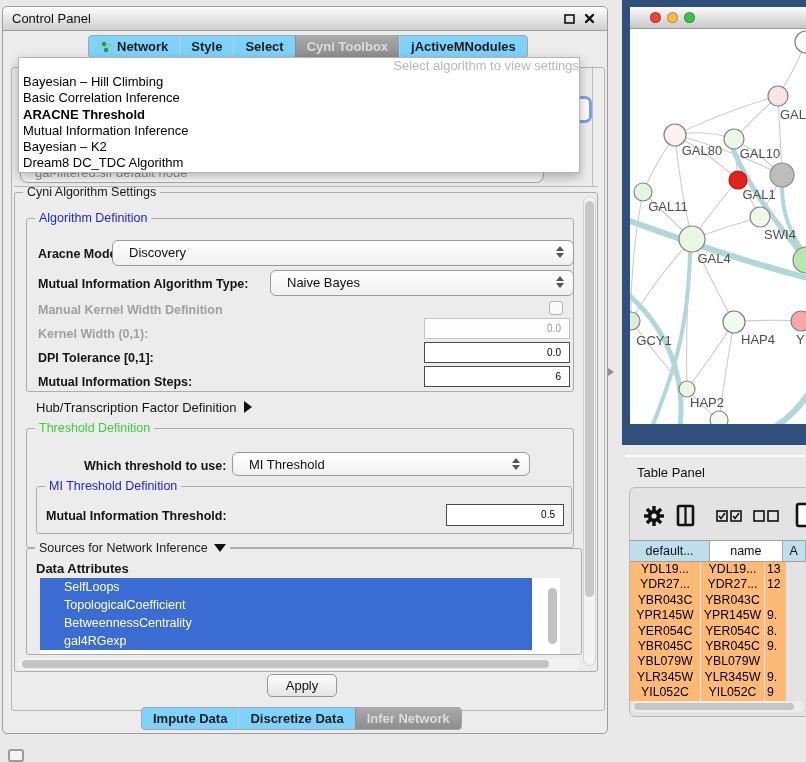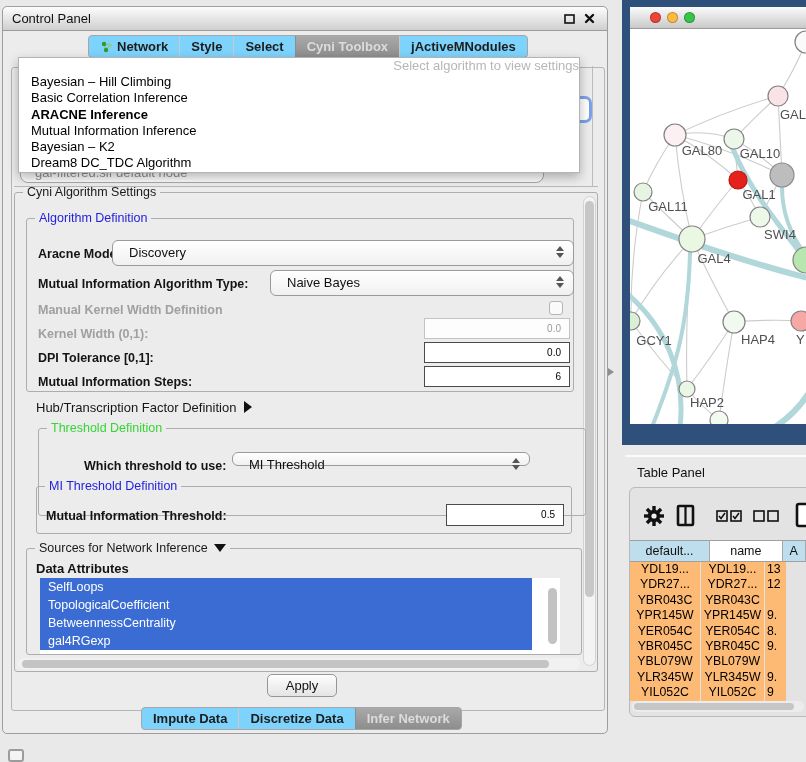--- a/index.html
+++ b/index.html
@@ -53,21 +53,21 @@
       background:#fafafa;}
 
   .tri-r{display:inline-block;width:0;height:0;border-left:8px solid #111;
       border-top:6px solid transparent;border-bottom:6px solid transparent;margin-left:8px;
       vertical-align:-1px;}
   .tri-d{display:inline-block;width:0;height:0;border-top:8px solid #111;
       border-left:6px solid transparent;border-right:6px solid transparent;margin-left:6px;}
 
   
   .attr-list{position:absolute;left:40px;top:578px;width:520px;height:76px;background:#fff;}
-  .attr-item{height:18px;line-height:18px;padding-left:8px;width:492px;
+  .attr-item{height:18px;line-height:18px;padding-left:24px;width:492px;
       background:#3b6cd3;color:#fff;font-size:12.5px;white-space:nowrap;}
   .list-vscroll{position:absolute;right:3px;top:10px;width:9px;height:56px;background:#c2c2c2;
       border-radius:5px;}
 
   .vscroll-track{position:absolute;left:583px;top:196px;width:13px;height:470px;
       background:#f3f3f3;border:1px solid #d2d2d2;border-radius:7px;}
   .vscroll-thumb{position:absolute;left:585px;top:201px;width:9px;height:396px;
       background:#c7c7c7;border-radius:5px;}
   .hscroll-track{position:absolute;left:18px;top:658px;width:562px;height:12px;
       background:#f1f1f1;border-radius:6px;}
@@ -75,21 +75,21 @@
       background:#c4c4c4;border-radius:4px;}
 
   .btn{position:absolute;left:267px;top:674px;width:70px;height:23px;
       background:linear-gradient(#fefefe,#e4e4e4);border:1px solid #969696;border-radius:5px;
       font-size:13px;color:#111;text-align:center;line-height:21px;}
 
   
   .popup{position:absolute;left:18px;top:57px;width:562px;height:116px;background:#fff;
       border:1px solid #b4b4b4;box-shadow:0 4px 10px rgba(0,0,0,.28);z-index:30;}
   .dd-hint{height:16px;line-height:16px;text-align:right;color:#b6b6b6;font-size:13px;}
-  .dd-item{height:16.3px;line-height:16.3px;padding-left:12px;font-size:13px;color:#000;
+  .dd-item{height:16.3px;line-height:16.3px;padding-left:4px;font-size:13px;color:#000;
       white-space:nowrap;}
   .dd-bold{font-weight:bold;}
 
   
   .frag{z-index:1;}
   .frag-combo{position:absolute;left:20px;top:150px;width:524px;height:33px;background:#fbfbfb;
       border:1px solid #a8a8a8;border-radius:8px;overflow:hidden;}
   .frag-combo span{position:absolute;left:14px;bottom:2px;font-size:13px;color:#8f8f8f;}
   .frag-blue{position:absolute;left:566px;top:96px;width:26px;height:27px;background:#fff;
       border:3px solid #7aa2e8;border-radius:7px;}
@@ -182,21 +182,21 @@
   <div class="frag frag-blue"></div>
   <div class="frag frag-combo">
     <span>gal-filtered.sif default node</span>
   </div>
 
   <div class="popup">
     <div class="dd-hint">Select algorithm to view settings</div>
     <div>
         <div class="dd-item">Bayesian – Hill Climbing</div>
         <div class="dd-item">Basic Correlation Inference</div>
-        <div class="dd-item dd-bold">ARACNE Inference</div>
+        <div class="dd-item dd-bold">ARACNE Threshold</div>
         <div class="dd-item">Mutual Information Inference</div>
         <div class="dd-item">Bayesian – K2</div>
         <div class="dd-item">Dream8 DC_TDC Algorithm</div>
       </div>
   </div>
 
   <div class="grp" style="left:14px;top:192px;width:584px;height:480px;">
     <span class="grp-title t-black">Cyni Algorithm Settings</span>
   </div>
   <div class="vscroll-track"></div>
@@ -233,25 +233,25 @@
   <div class="lbl" style="left:38px;top:351px;">DPI Tolerance [0,1]:</div>
   <div class="field" style="left:424px;top:342px;width:146px;height:21px;">0.0</div>
 
   <div class="lbl" style="left:38px;top:375px;">Mutual Information Steps:</div>
   <div class="field" style="left:424px;top:366px;width:146px;height:21px;">6</div>
 
   <div class="lbl plain" style="left:36px;top:400px;">
     <span>Hub/Transcription Factor Definition</span><span class="tri-r"></span>
   </div>
 
-  <div class="grp" style="left:26px;top:428px;width:548px;height:88px;margin-left:12px;">
+  <div class="grp" style="left:26px;top:428px;width:548px;height:120px;">
     <span class="grp-title t-green">Threshold Definition</span>
   </div>
   <div class="lbl" style="left:84px;top:459px;">Which threshold to use:</div>
-  <div class="combo" style="left:232px;top:452px;width:298px;height:14px;">
+  <div class="combo" style="left:232px;top:452px;width:298px;height:24px;">
     <span>MI Threshold</span>
     <span class="stepper">
         <span class="stp-up"></span>
         <span class="stp-dn"></span>
       </span>
   </div>
 
   <div class="grp" style="left:36px;top:486px;width:536px;height:48px;">
     <span class="grp-title t-blue">MI Threshold Definition</span>
   </div>

